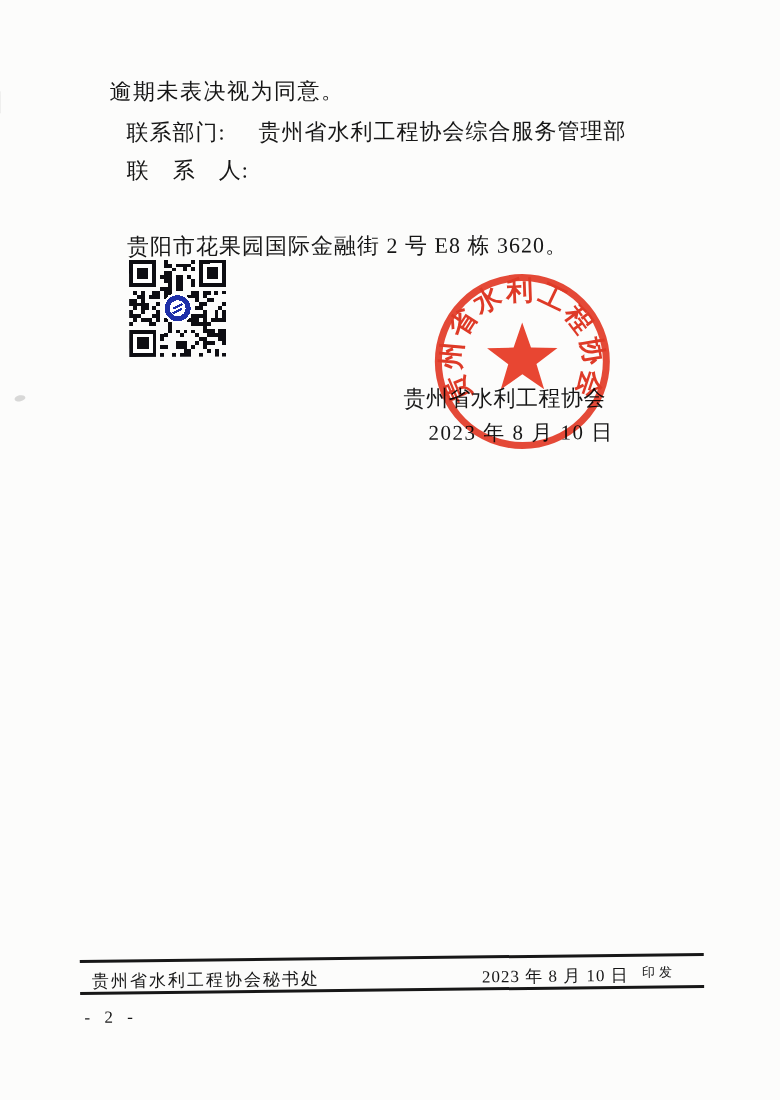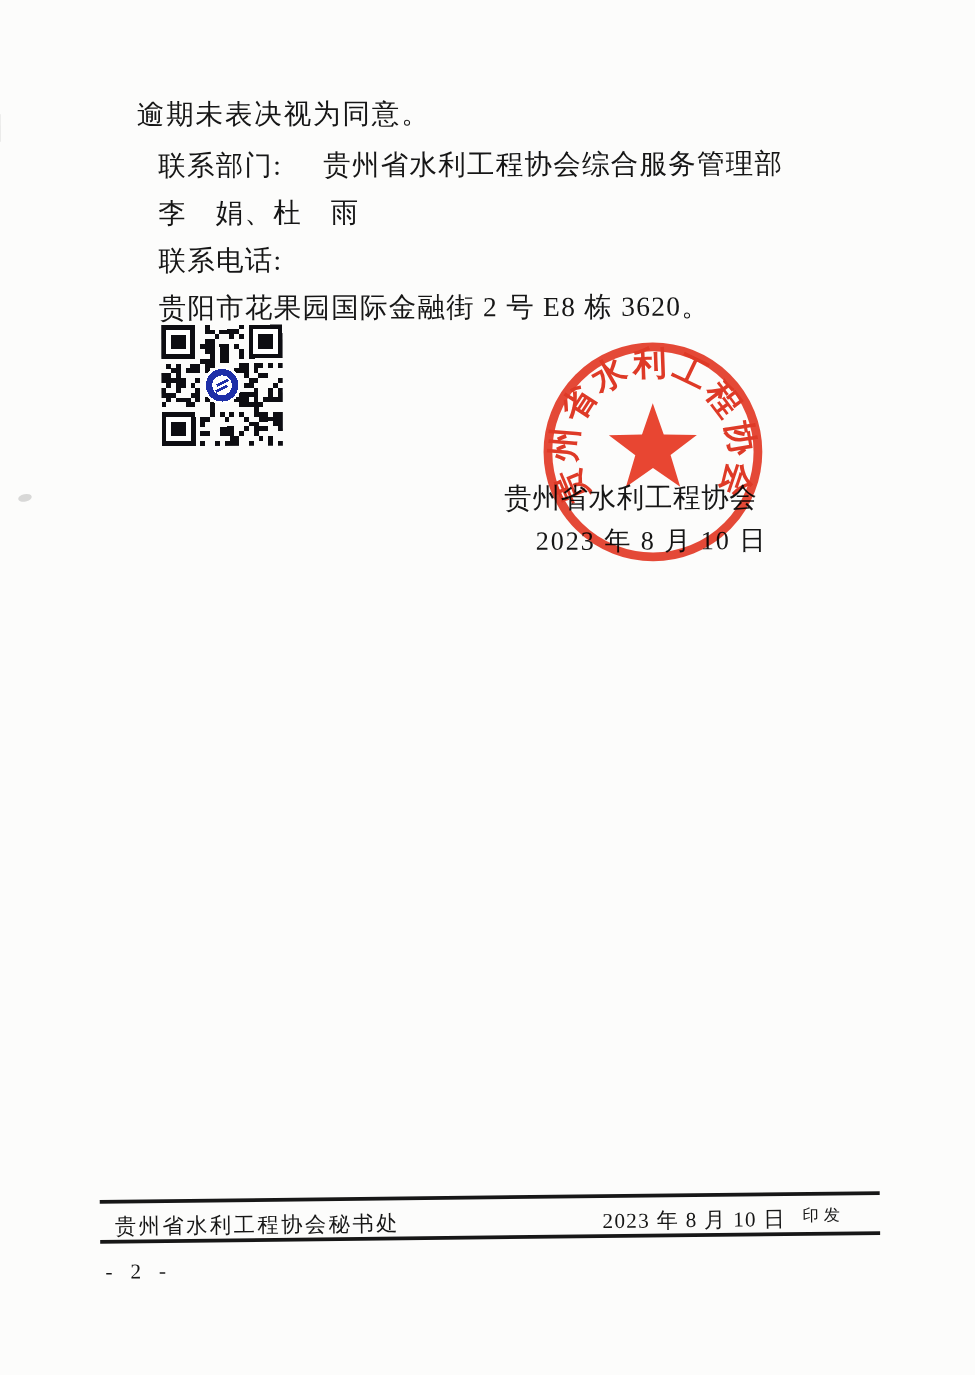--- a/index.html
+++ b/index.html
@@ -70,25 +70,24 @@
   <div class="content">
 
     <div class="intro">逾期未表决视为同意。</div>
 
     <div class="contact-line line-dept">
       <span class="lbl">联系部门:</span>
       <span>贵州省水利工程协会综合服务管理部</span>
     </div>
 
     <div class="contact-line line-person">
-      <span>李　娟、杜　雨</span>
+      <span class="lbl">联　系　人:</span>
     </div>
 
     <div class="contact-line line-phone">
-      <span class="lbl">联系电话:</span>
     </div>
 
     <div class="contact-line line-addr">
       <span>贵阳市花果园国际金融街 2 号 E8 栋 3620。</span>
     </div>
 
     <svg class="qr" id="qr-svg" viewBox="0 0 25 25" shape-rendering="crispEdges">
         <rect x="9" y="0" width="1" height="1" fill="#0d0d12"></rect>
         <rect x="16" y="0" width="1" height="1" fill="#0d0d12"></rect>
         <rect x="9" y="1" width="1" height="1" fill="#0d0d12"></rect>

